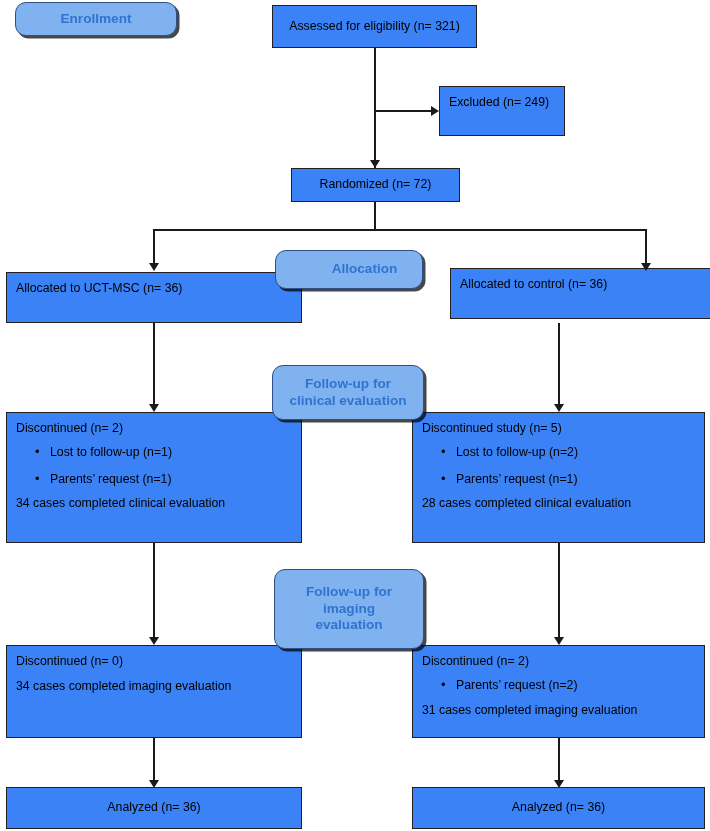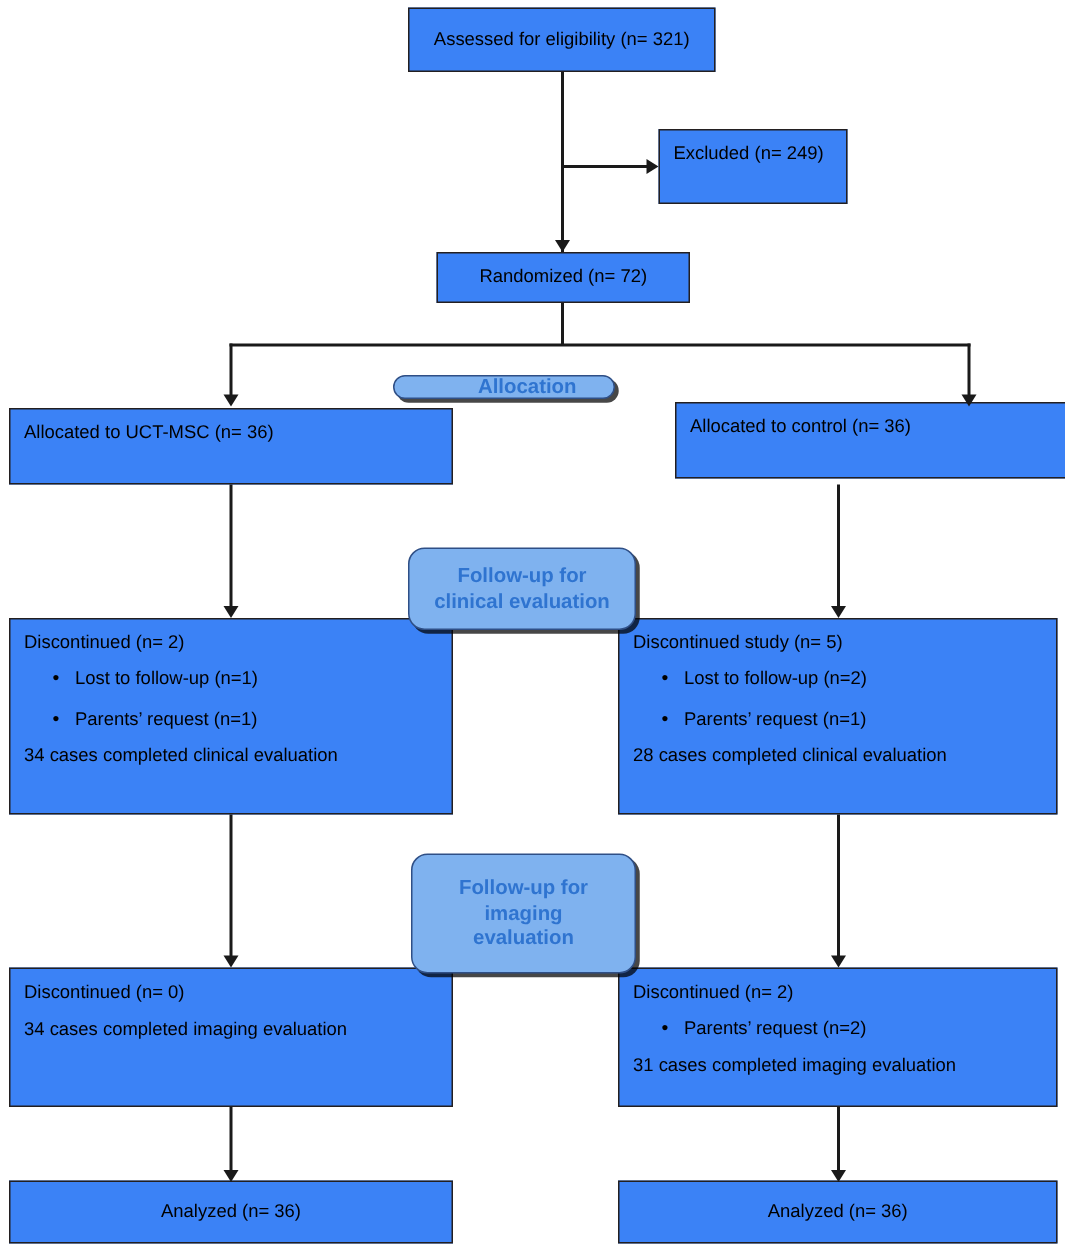--- a/index.html
+++ b/index.html
@@ -101,20 +101,25 @@
     font-size:13px;
   }
   .lead{margin:0;}
   .tail{margin:7px 0 0 0;}
 </style>
 </head>
 <body>
 
 <div id="canvas">
 
+  <div class="stage" style="left:15px;top:2px;width:162px;height:34px;">
+    <span class="st-in">
+      <span class="st-line">Enrollment</span>
+    </span>
+  </div>
 
   <div class="box center" style="left:272px;top:5px;width:205px;height:43px;">
     <div class="bx-pad">Assessed for eligibility (n= 321)</div>
   </div>
 
   <div class="vline" style="left:374px;top:48px;width:1.8px;height:120px;"></div>
 
   <div class="hline" style="left:374px;top:110px;width:60px;height:1.8px;"></div>
   <div class="arrow-right" style="left:431px;top:106px;"></div>
 
@@ -128,21 +133,21 @@
     <div class="bx-pad">Randomized (n= 72)</div>
   </div>
 
   <div class="vline" style="left:374px;top:202px;width:1.8px;height:28px;"></div>
   <div class="hline" style="left:153px;top:229px;width:494px;height:1.8px;"></div>
   <div class="vline" style="left:153px;top:229px;width:1.8px;height:35px;"></div>
   <div class="vline" style="left:645px;top:229px;width:1.8px;height:35px;"></div>
   <div class="arrow-down" style="left:149px;top:263px;"></div>
   <div class="arrow-down" style="left:641px;top:263px;"></div>
 
-  <div class="stage" style="left:262px;top:250px;width:148px;height:16px;padding-left:31px;">
+  <div class="stage" style="left:275px;top:250px;width:148px;height:39px;padding-left:31px;">
     <span class="st-in">
       <span class="st-line">Allocation</span>
     </span>
   </div>
 
   <div class="box" style="left:6px;top:272px;width:296px;height:51px;">
     <div class="bx-pad">Allocated to UCT-MSC (n= 36)</div>
   </div>
   <div class="box" style="left:412px;top:268px;width:330px;height:51px;margin-left:38px;">
     <div class="bx-pad">Allocated to control (n= 36)</div>

